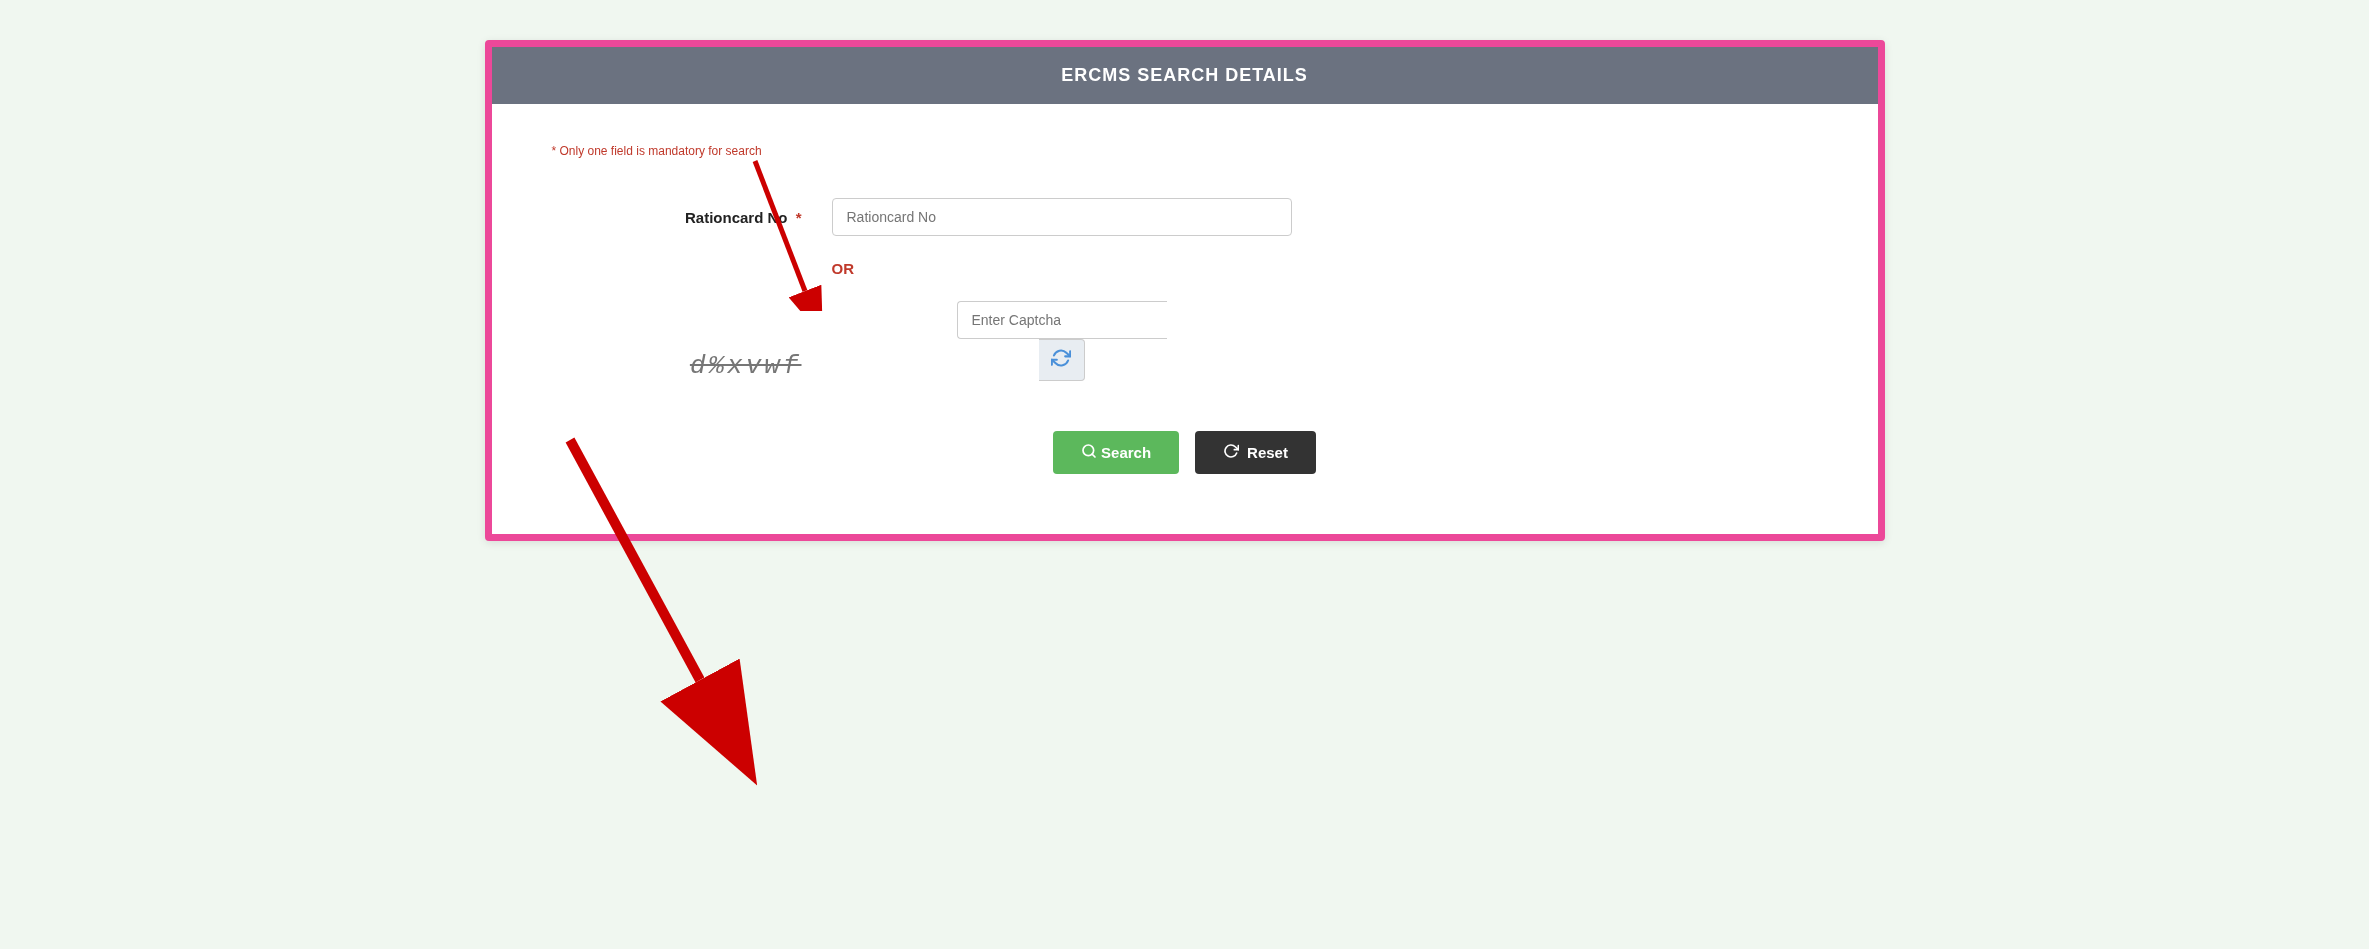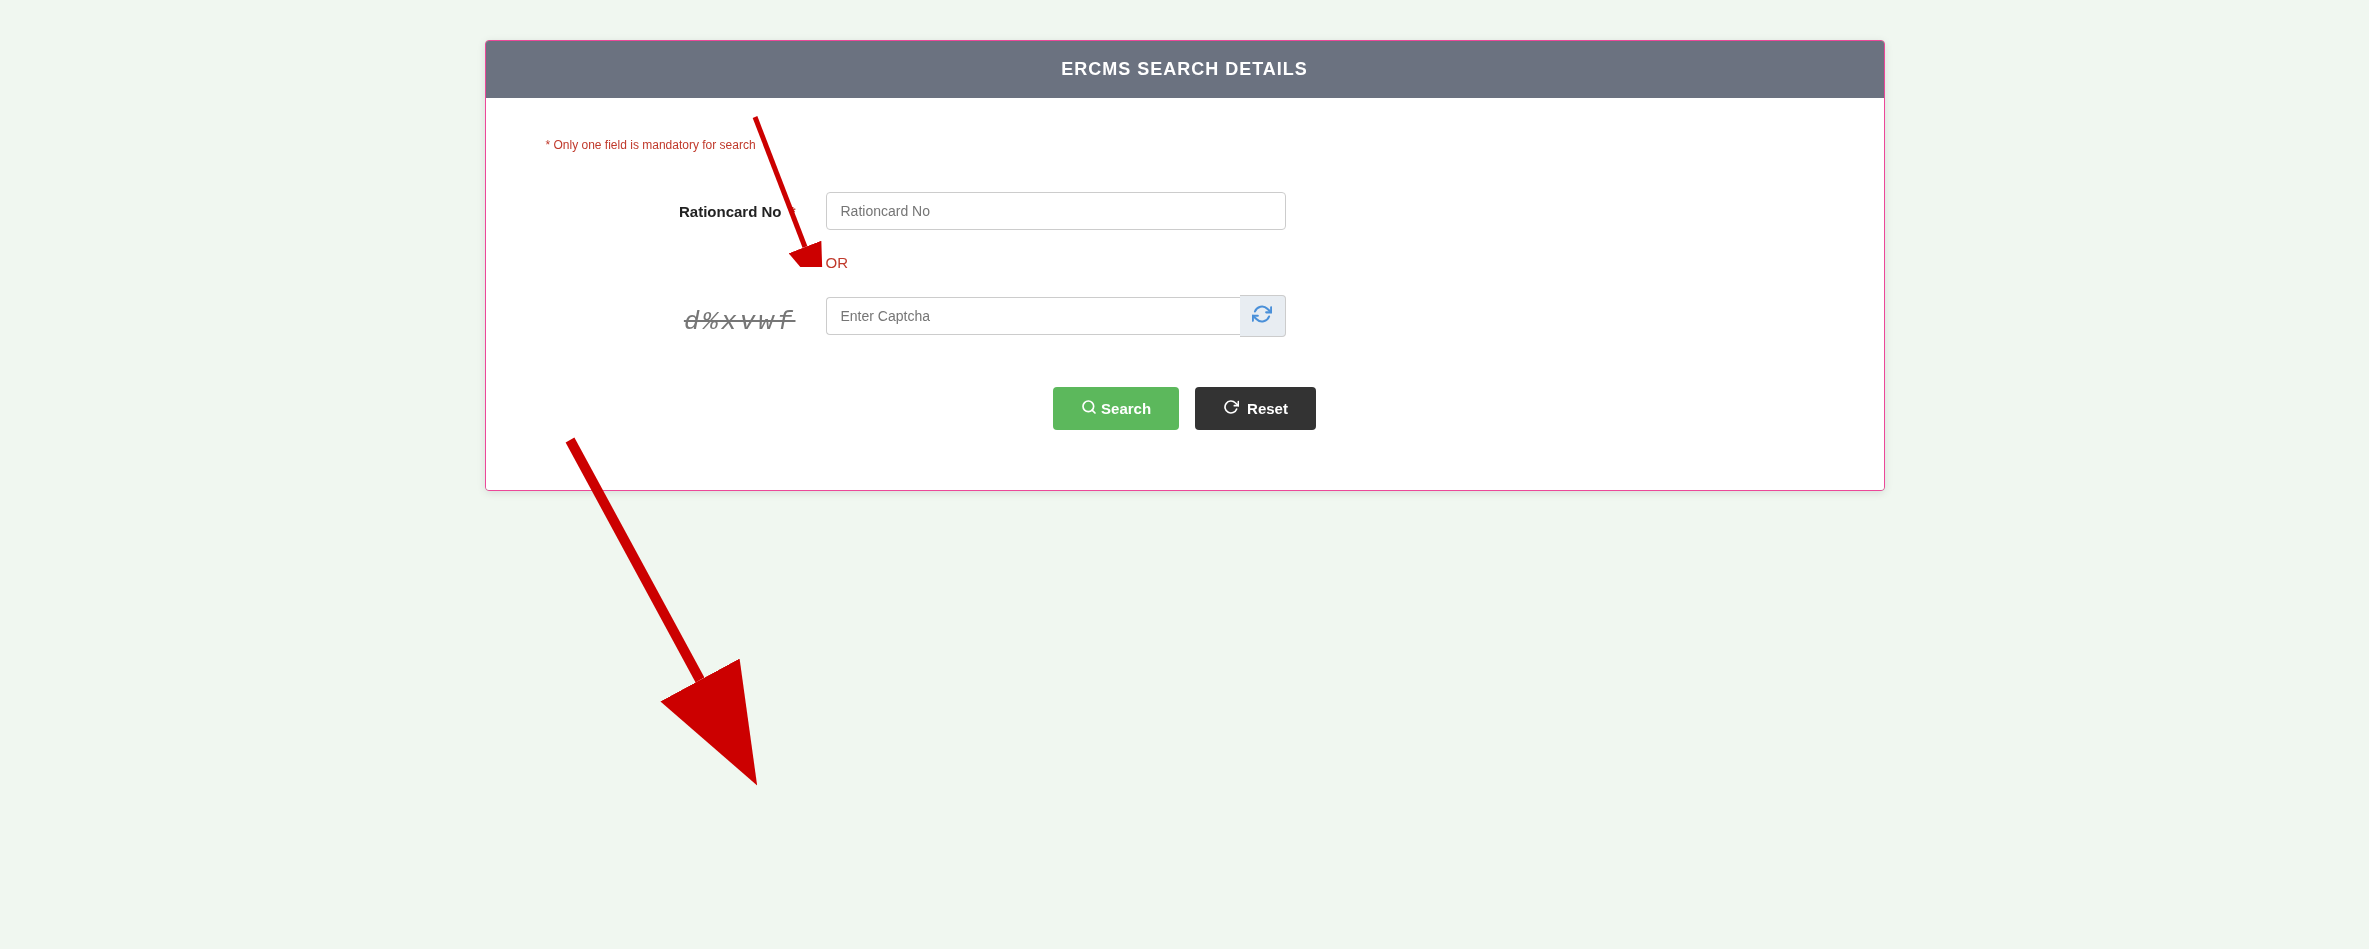--- a/index.html
+++ b/index.html
@@ -15,21 +15,21 @@
       display: flex;
       align-items: flex-start;
       justify-content: center;
       padding: 40px 20px;
     }
 
     .main-container {
       width: 100%;
       max-width: 1400px;
       background: #86efac;
-      border: 1px solid #ec4899;
+      border: 7px solid #ec4899;
       border-radius: 4px;
       overflow: hidden;
       box-shadow: 0 2px 8px rgba(0,0,0,0.1);
     }
 
     .panel-header {
       background-color: #6b7280;
       padding: 18px 30px;
       text-align: center;
     }
@@ -94,27 +94,28 @@
     .or-divider {
       display: flex;
       align-items: center;
       margin-bottom: 24px;
       padding-left: 280px;
     }
 
     .or-text {
       color: #c0392b;
       font-size: 15px;
-      font-weight: normal;
+      font-weight: bold;
     }
 
     .captcha-input-wrapper {
       display: flex;
       align-items: center;
       width: 460px;
+      flex-direction: column;
     }
 
     .captcha-input {
       flex: 1;
       padding: 10px 14px;
       border: 1px solid #ccc;
       border-right: none;
       border-radius: 4px 0 0 4px;
       font-size: 14px;
       color: #888;

